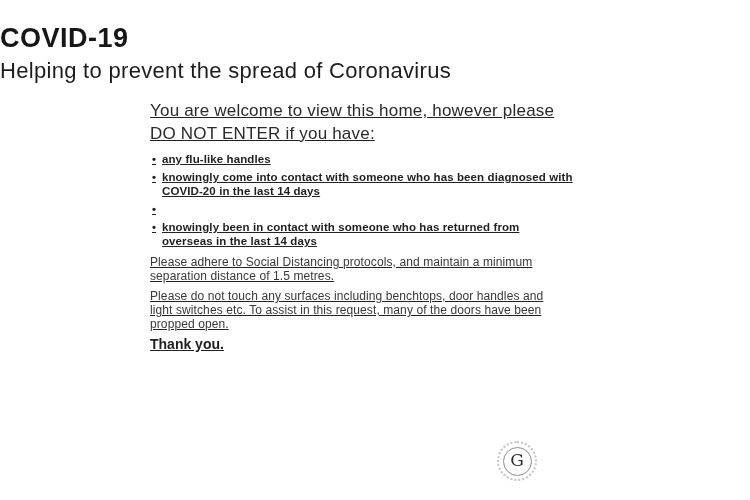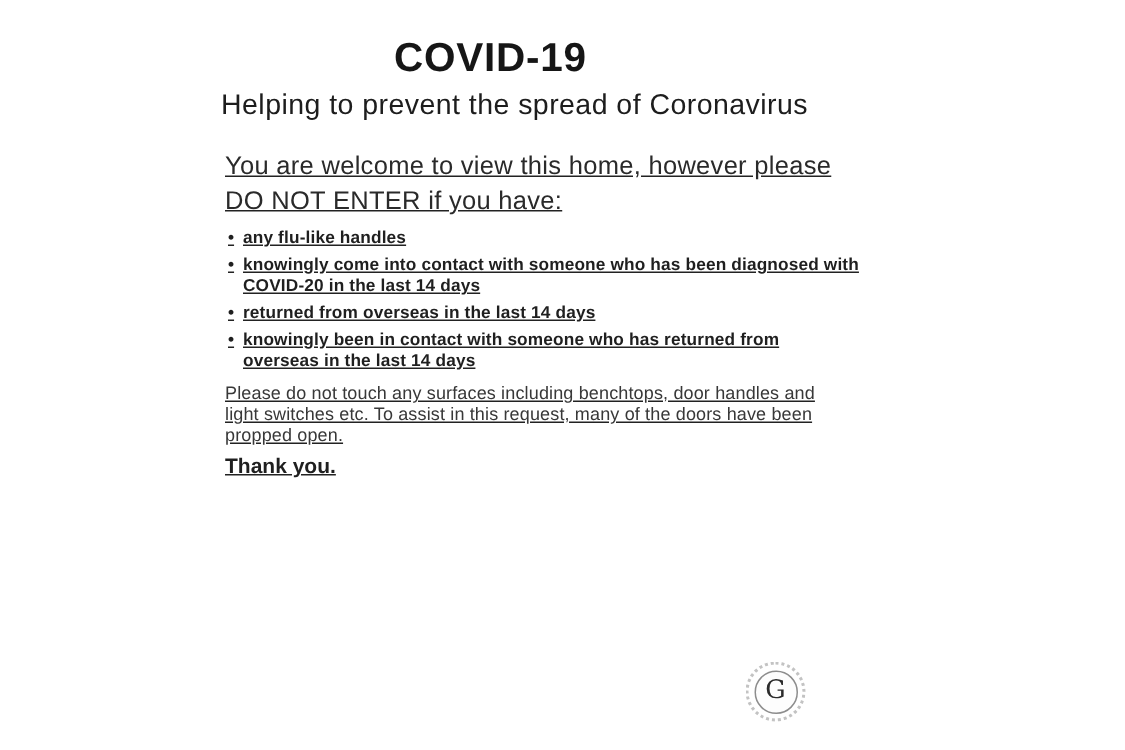--- a/index.html
+++ b/index.html
@@ -12,37 +12,35 @@
     height: 500px;
     background: #ffffff;
   }
 
   
   .header {
     position: absolute;
     top: 22px;
     left: 0;
     width: 654px;
-    text-align: center;
   }
   .title {
     font-size: 27px;
     font-weight: 700;
     letter-spacing: 0.5px;
     color: #161616;
     line-height: 32px;
   }
   .subtitle {
-    font-size: 19px;
+    font-size: 22px;
     font-weight: 400;
     letter-spacing: 0.3px;
     color: #1d1d1d;
     line-height: 30px;
     margin-top: 2px;
-    padding-left: 32px;
   }
 
   
   .content {
     position: absolute;
     left: 150px;
     top: 99px;
     width: 478px;
     text-decoration: underline;
   }
@@ -170,29 +168,30 @@
     </div>
 
     <div class="bullet-row">
       <span class="bullet-marker">•</span>
       <div class="bullet-text">knowingly come into contact with someone who has been diagnosed with
 COVID-20 in the last 14 days</div>
     </div>
 
     <div class="bullet-row">
       <span class="bullet-marker">•</span>
-      <div class="bullet-text">returned from overseas in the last 14 days</div>
     </div>
 
     <div class="bullet-row last">
       <span class="bullet-marker">•</span>
       <div class="bullet-text">knowingly been in contact with someone who has returned from
 overseas in the last 14 days</div>
     </div>
 
+    <div class="para">Please adhere to Social Distancing protocols, and maintain a minimum
+separation distance of 1.5 metres.</div>
     <div class="para">Please do not touch any surfaces including benchtops, door handles and
 light switches etc. To assist in this request, many of the doors have been
 propped open.</div>
 
     <div class="closing">Thank you.</div>
 
   </div>
 
   <div class="logo">
     <div class="medallion">

